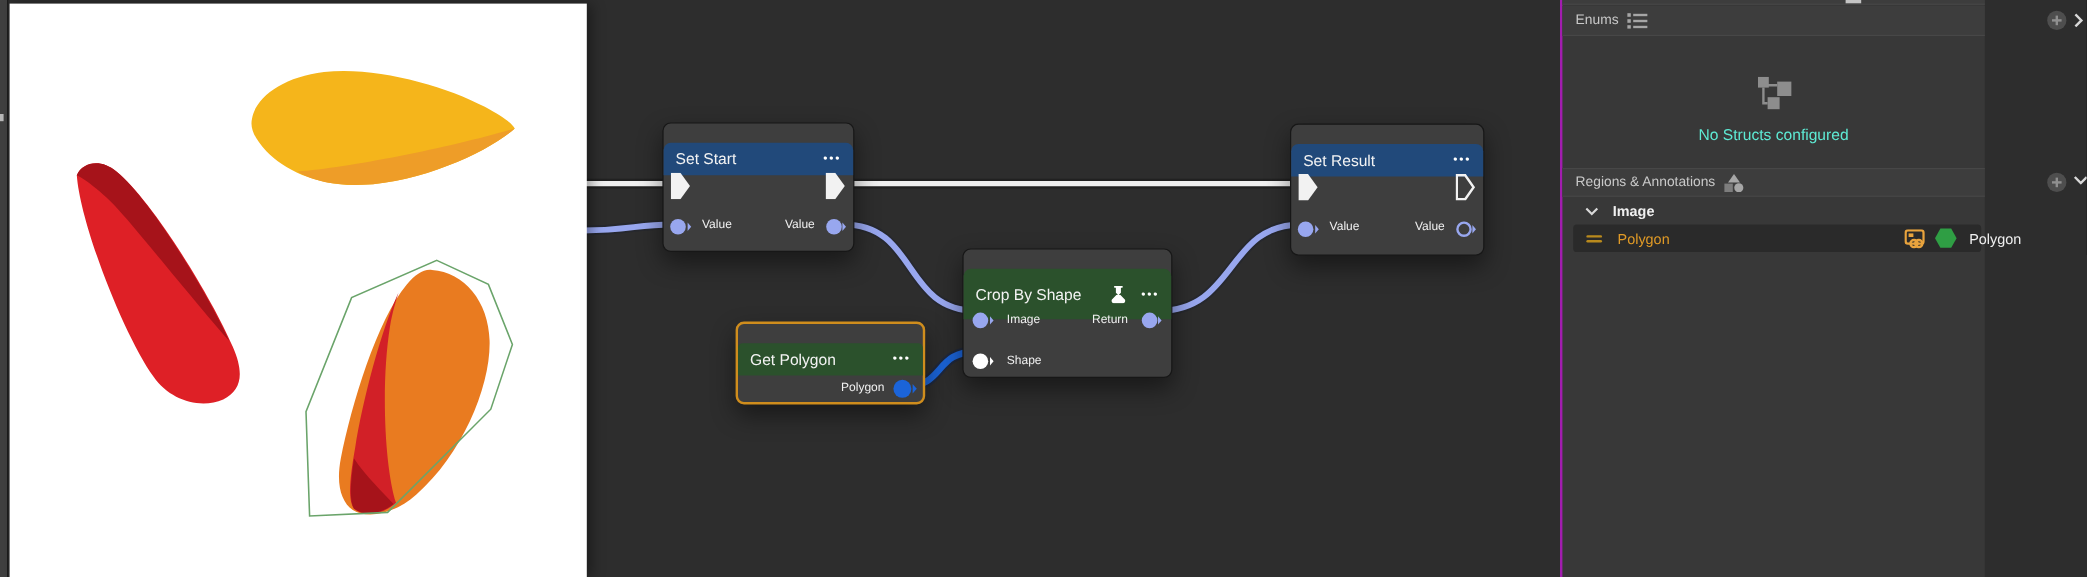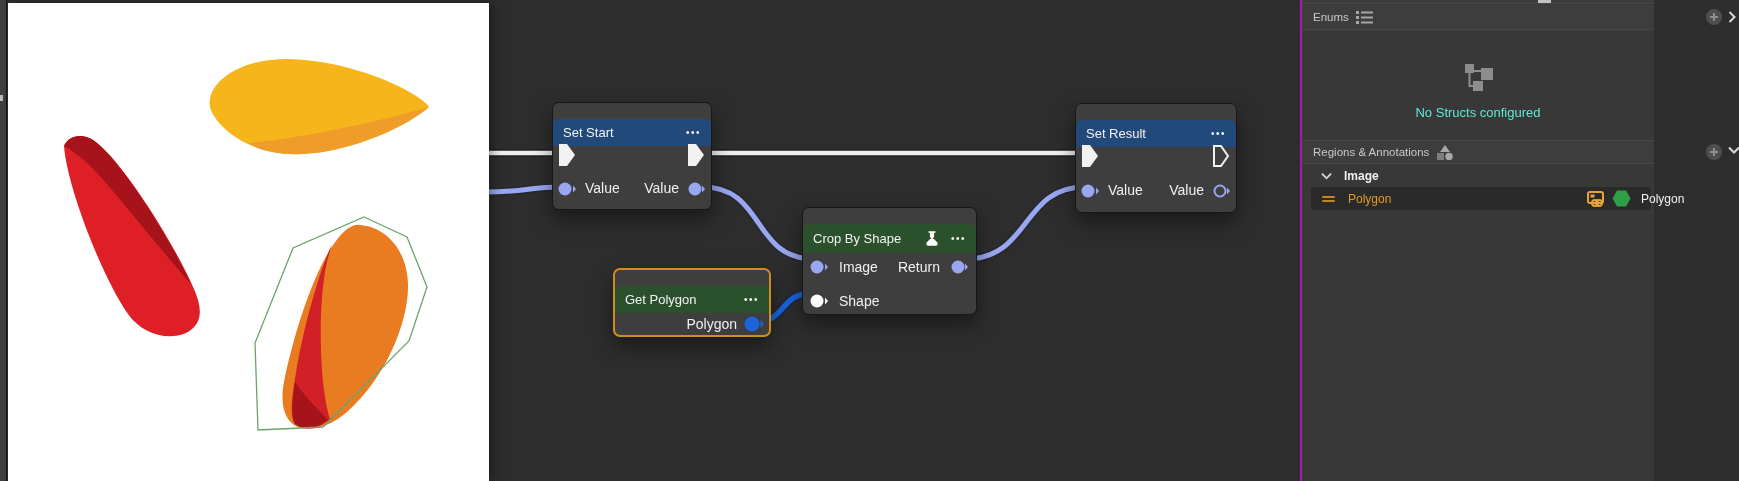--- a/index.html
+++ b/index.html
@@ -23,21 +23,21 @@
   .node{position:absolute;z-index:2;background:#3e3e3e;border:1px solid #171717;border-radius:7px;
         box-shadow:0 9px 20px rgba(0,0,0,.45);}
   .hdr{position:absolute;left:0;top:0;right:0;height:27px;border-radius:6px 6px 0 0;
        display:flex;align-items:center;gap:4px;padding:0 10px;color:#f3f3f3;font-size:13px;margin-top:16px;}
   .hdr-blue{background:#21497a;}
   .hdr-green{background:#2b512c;}
   .menu-dots{margin-left:auto;color:#ffffff;font-size:10px;letter-spacing:1.5px;line-height:27px;}
   .node-sel{border:2px solid #cf8d1d;}
   .node-sel .hdr{border-radius:4px 4px 0 0;}
 
-  .port-label{position:absolute;color:#f0f0f0;font-size:14px;line-height:14px;}
+  .port-label{position:absolute;color:#f0f0f0;font-size:10px;line-height:14px;}
   .pin{position:absolute;width:20px;height:16px;}
 
   
   .panel{position:absolute;left:1300px;top:0;width:354px;height:481px;background:#383838;
          border-left:2px solid #a21caf;color:#c9c9c9;font-size:11.5px;z-index:4;}
   .sec{position:absolute;left:0;right:0;background:#3d3d3d;border-bottom:1px solid #474747;
        display:flex;align-items:center;gap:7px;padding:0 0 0 11px;}
   .sec .plus{position:absolute;left:404px;top:50%;margin-top:-8px;}
   .sec .chev{position:absolute;left:426px;top:50%;margin-top:-6px;}
   .plus{width:16px;height:16px;border-radius:50%;background:#4e4e4e;position:relative;}
@@ -127,21 +127,21 @@
       </svg>
       <span class="port-label" style="left:32px;top:79px;">Value</span>
       <span class="port-label" style="right:32px;top:79px;">Value</span>
       <svg class="pin" style="right:5px;top:79px;" viewBox="0 0 20 16">
         <circle cx="9" cy="8" r="5.5" fill="none" stroke="#98a7ef" stroke-width="2"></circle>
           <polygon points="16,4.5 19,8 16,11.5" fill="#98a7ef"></polygon>
       </svg>
     </div>
 
     <div class="node" style="left:802px;top:207px;width:175px;height:108px;">
-      <div class="hdr hdr-green" style="height:29px;">
+      <div class="hdr hdr-green" style="height:42px;">
         <span>Crop By Shape</span>
         <svg style="margin-left:auto;" width="14" height="15" viewBox="0 0 14 15">
           <path d="M4,1 h6 M5.6,1 v4.6 L11.8,12 a1.3,1.3 0 0 1 -1.1,2 H3.3 a1.3,1.3 0 0 1 -1.1,-2 L8.4,5.6 V1" fill="#ffffff" stroke="#ffffff" stroke-width="1.4" stroke-linecap="round"></path>
         </svg>
         <span class="menu-dots" style="margin-left:8px;">•••</span>
       </div>
       <svg class="pin" style="left:7px;top:51px;" viewBox="0 0 20 16">
         <circle cx="7" cy="8" r="6.5" fill="#98a7ef"></circle>
           <polygon points="15,4.5 18,8 15,11.5" fill="#98a7ef"></polygon>
       </svg>

